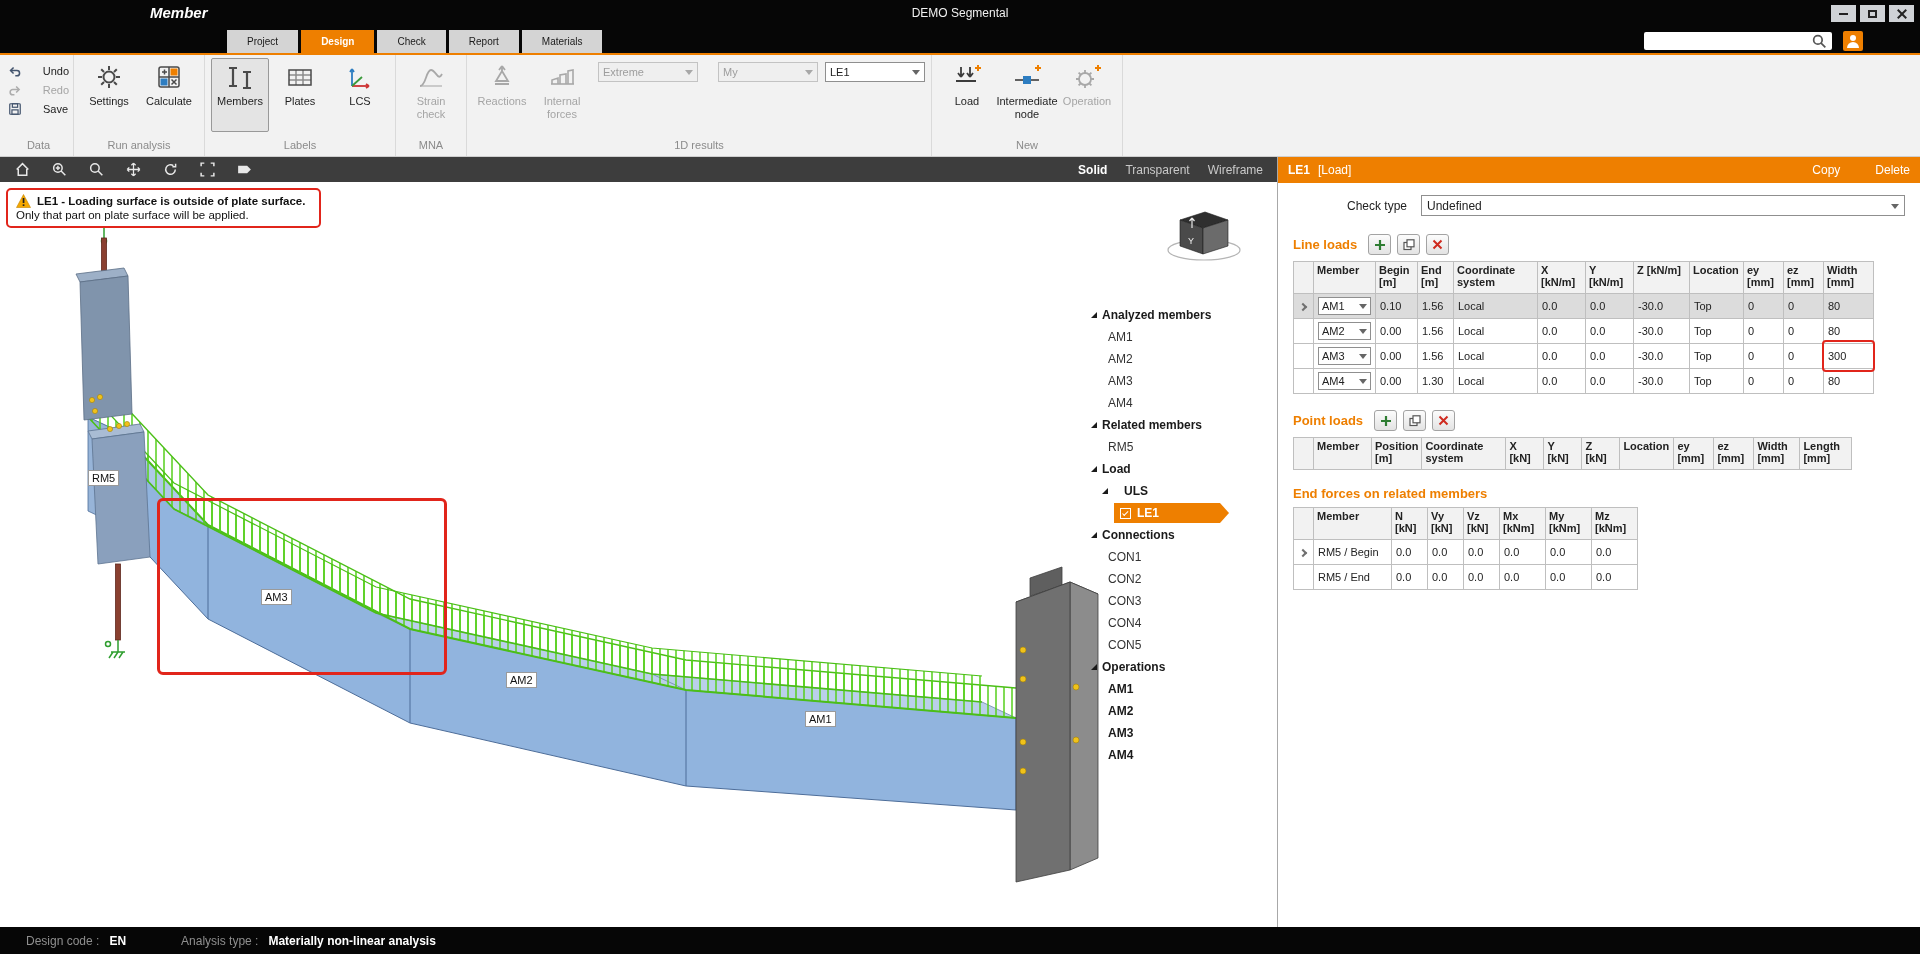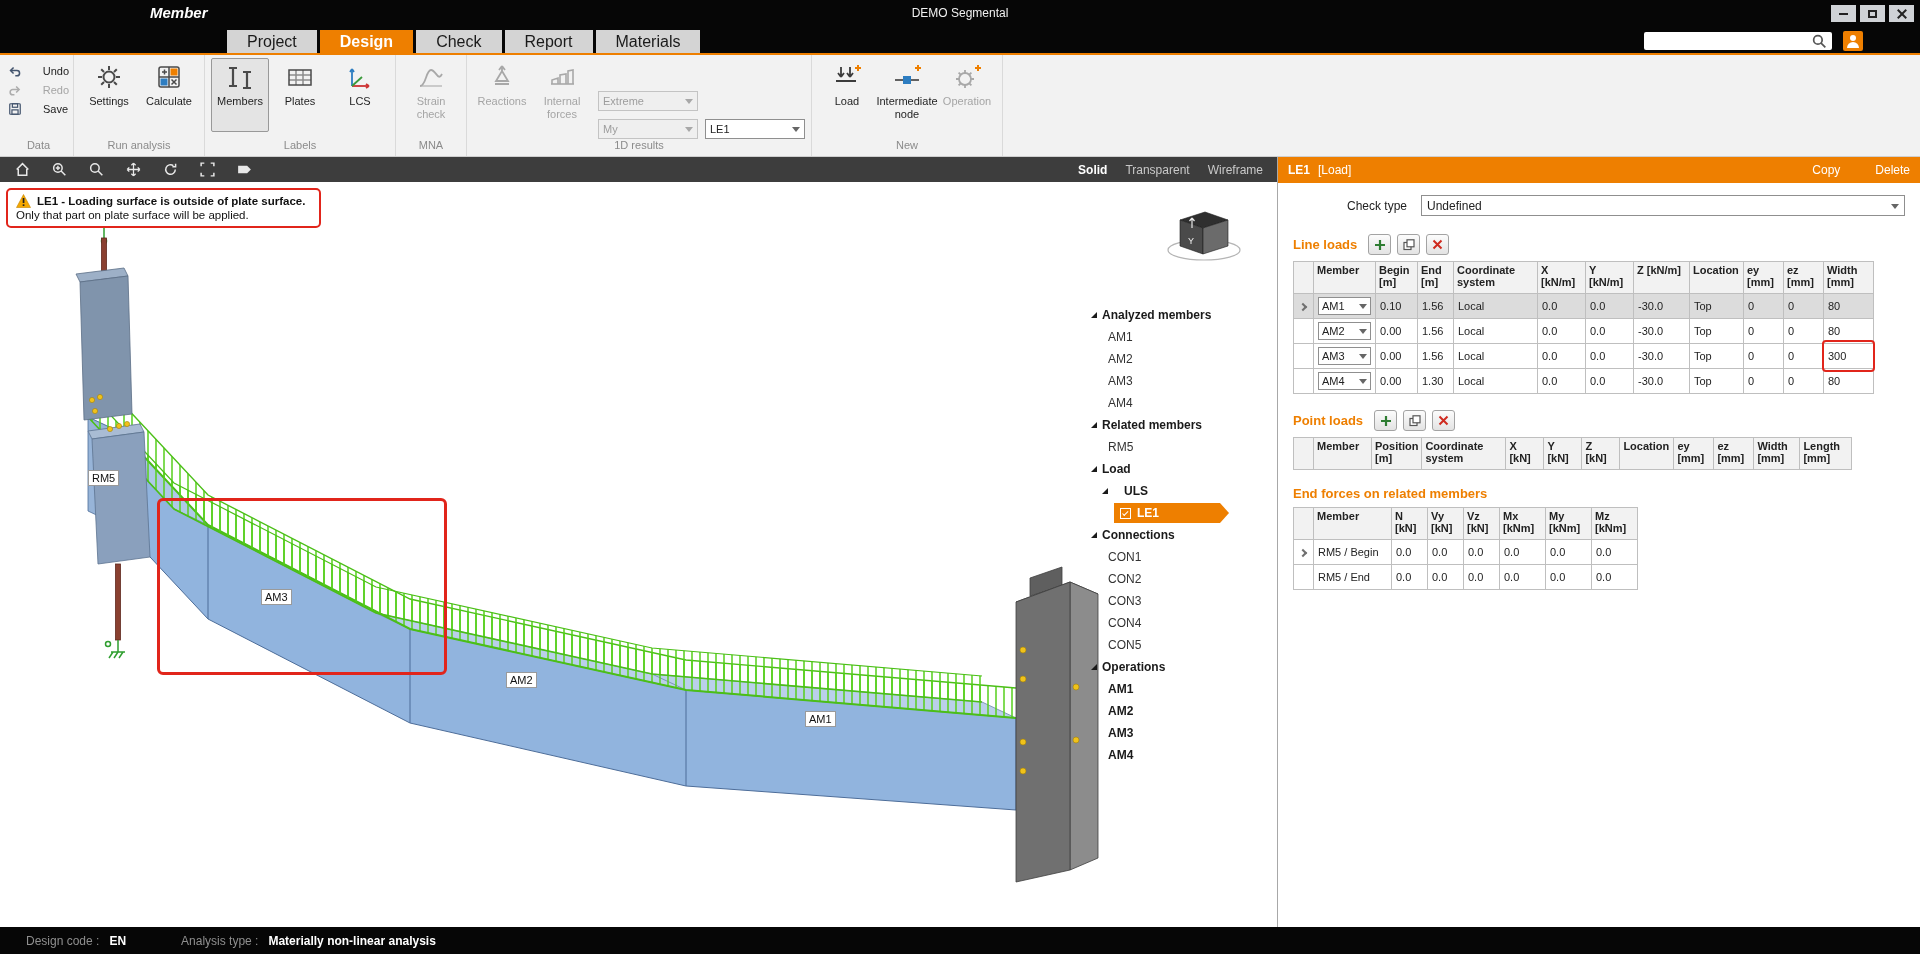--- a/index.html
+++ b/index.html
@@ -22,41 +22,41 @@
   .g-min { width:9px; height:2px; background:#222; }
   .g-max { width:9px; height:8px; border:2px solid #222; }
   .g-close { position:relative; width:10px; height:10px; }
   .g-close::before,.g-close::after { content:""; position:absolute; left:4px; top:-1px; width:2px; height:12px; background:#222; }
   .g-close::before { transform:rotate(45deg); }
   .g-close::after { transform:rotate(-45deg); }
 
   
   .tabrow { position:relative; height:27px; background:#060606; border-bottom:2px solid #ee7f00; display:flex; align-items:flex-end; }
   .tabs { margin-left:227px; display:flex; gap:3px; }
-  .tab { height:23px; padding:0 20px; background:#d4d4d4; color:#1a1a1a; font-size:16px; display:flex; align-items:center; cursor:default; }
+  .tab { height:23px; padding:0 20px; background:#d4d4d4; color:#1a1a1a; font-size:10px; display:flex; align-items:center; cursor:default; }
   .tab.active { background:#ee7f00; color:#fff; font-weight:bold; }
   .search-box { position:absolute; right:88px; top:4px; width:188px; height:18px; background:#fff; border-radius:2px; display:flex; align-items:center; padding-right:4px; }
   .search-box input { flex:1; border:none; outline:none; height:14px; font-size:11px; padding-left:6px; background:transparent; }
   .acct-btn { position:absolute; right:57px; top:3px; width:20px; height:20px; background:#ee7f00; border-radius:2px; display:flex; flex-direction:column; align-items:center; justify-content:center; }
   .p-head { width:6px; height:6px; border-radius:50%; background:#fff; }
   .p-body { width:12px; height:6px; border-radius:6px 6px 0 0; background:#fff; margin-top:1px; }
 
   
   .ribbon { height:102px; background:#f2f2f2; display:flex; border-bottom:1px solid #cfcfcf; }
   .rcol-data { width:74px; padding:6px 4px 0 8px; display:flex; flex-direction:column; border-right:1px solid #dadada; }
   .sbtn { display:flex; align-items:center; gap:21px; height:19px; font-size:11px; color:#222; }
   .sbtn.dis { color:#a5a5a5; }
   .glabel { margin-top:auto; height:17px; font-size:11px; color:#8b8b8b; text-align:center; }
   .grp { display:flex; flex-direction:column; border-right:1px solid #dadada; }
   .grp-body { display:flex; padding:3px 6px 0; gap:2px; flex:1; }
   .bbtn { width:58px; height:74px; display:flex; flex-direction:column; align-items:center; padding-top:3px; font-size:11px; color:#1f1f1f; text-align:center; line-height:1.15; border:1px solid transparent; border-radius:2px; }
   .bbtn .bico { width:32px; height:30px; display:flex; align-items:center; justify-content:center; margin-bottom:3px; }
   .bbtn.sel { background:#e4e4e4; border-color:#999; }
   .bbtn.dis { color:#a5a5a5; }
-  .dd-col { display:flex; flex-direction:column; gap:8px; padding-top:4px; margin-left:5px;justify-content:flex-end; }
+  .dd-col { display:flex; flex-direction:row; gap:20px; padding-top:4px; margin-left:5px;justify-content:flex-end; }
   .dd { width:100px; height:20px; border:1px solid #8f8f8f; background:#fff; display:flex; align-items:center; justify-content:space-between; font-size:11px; color:#222; padding:0 4px; }
   .dd.dis { background:#efefef; border-color:#c3c3c3; color:#9d9d9d; }
   .caret { width:0; height:0; border:4px solid transparent; border-top:5px solid #666; margin-top:5px; }
   .dd.dis .caret { border-top-color:#a8a8a8; }
 
   
   .main { display:flex; height:770px; }
   .viewport { width:1277px; display:flex; flex-direction:column; }
   .vp-header { height:25px; background:#3d3d3d; display:flex; align-items:center; gap:20px; padding:0 14px; }
   .vp-ico { width:17px; height:17px; }

